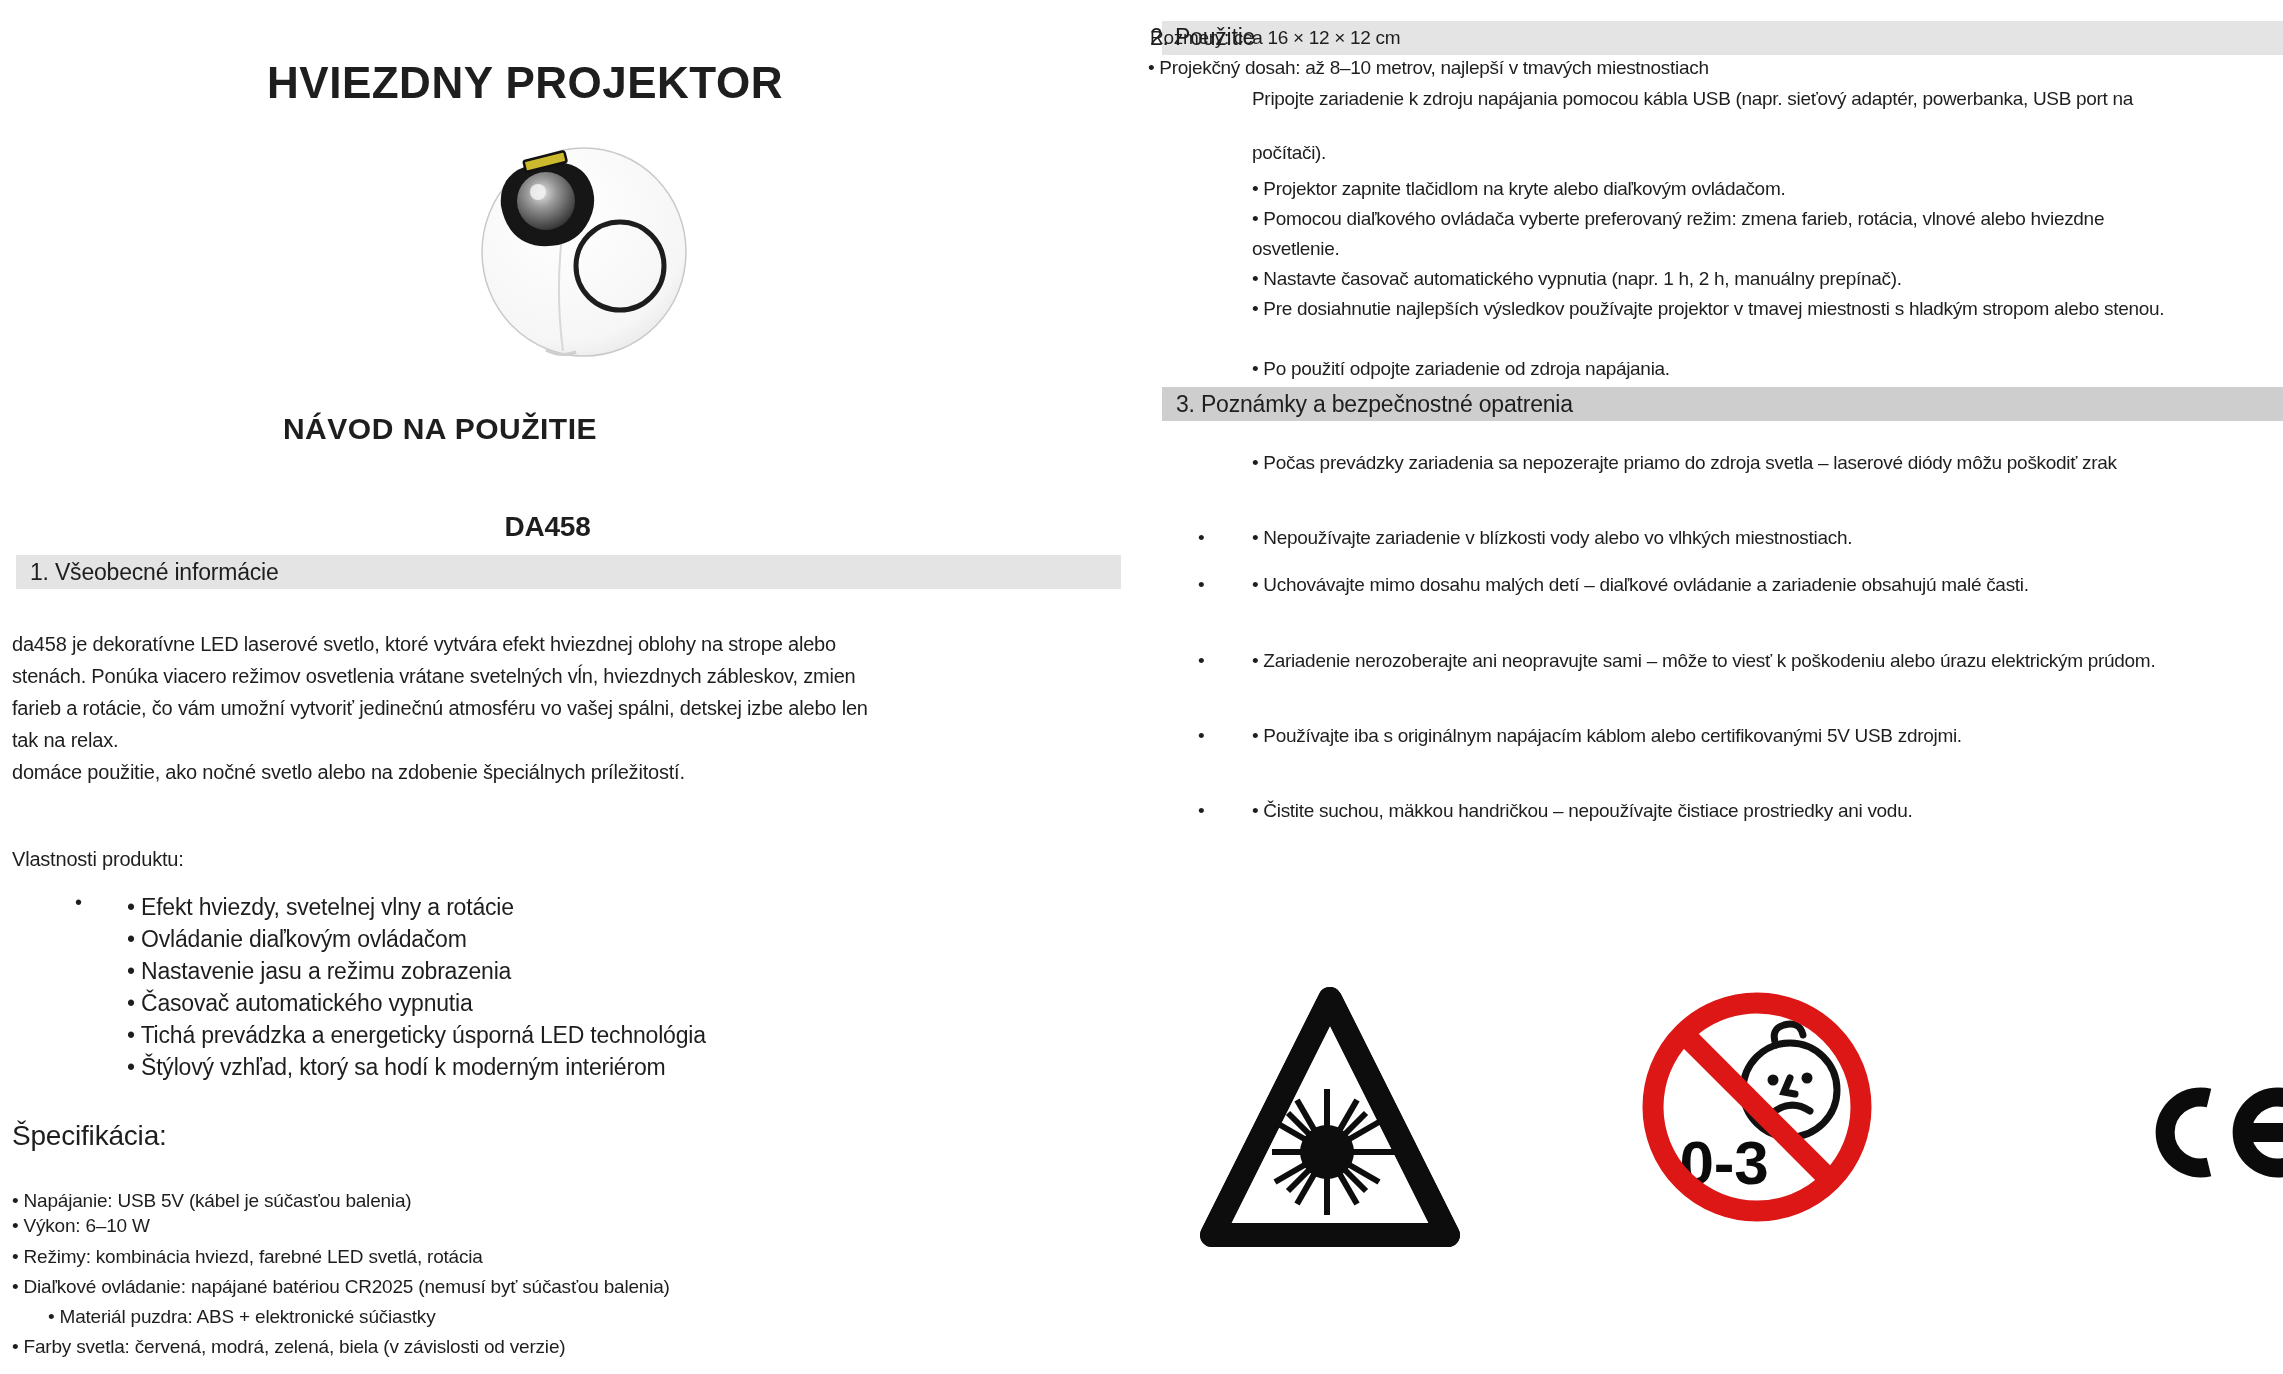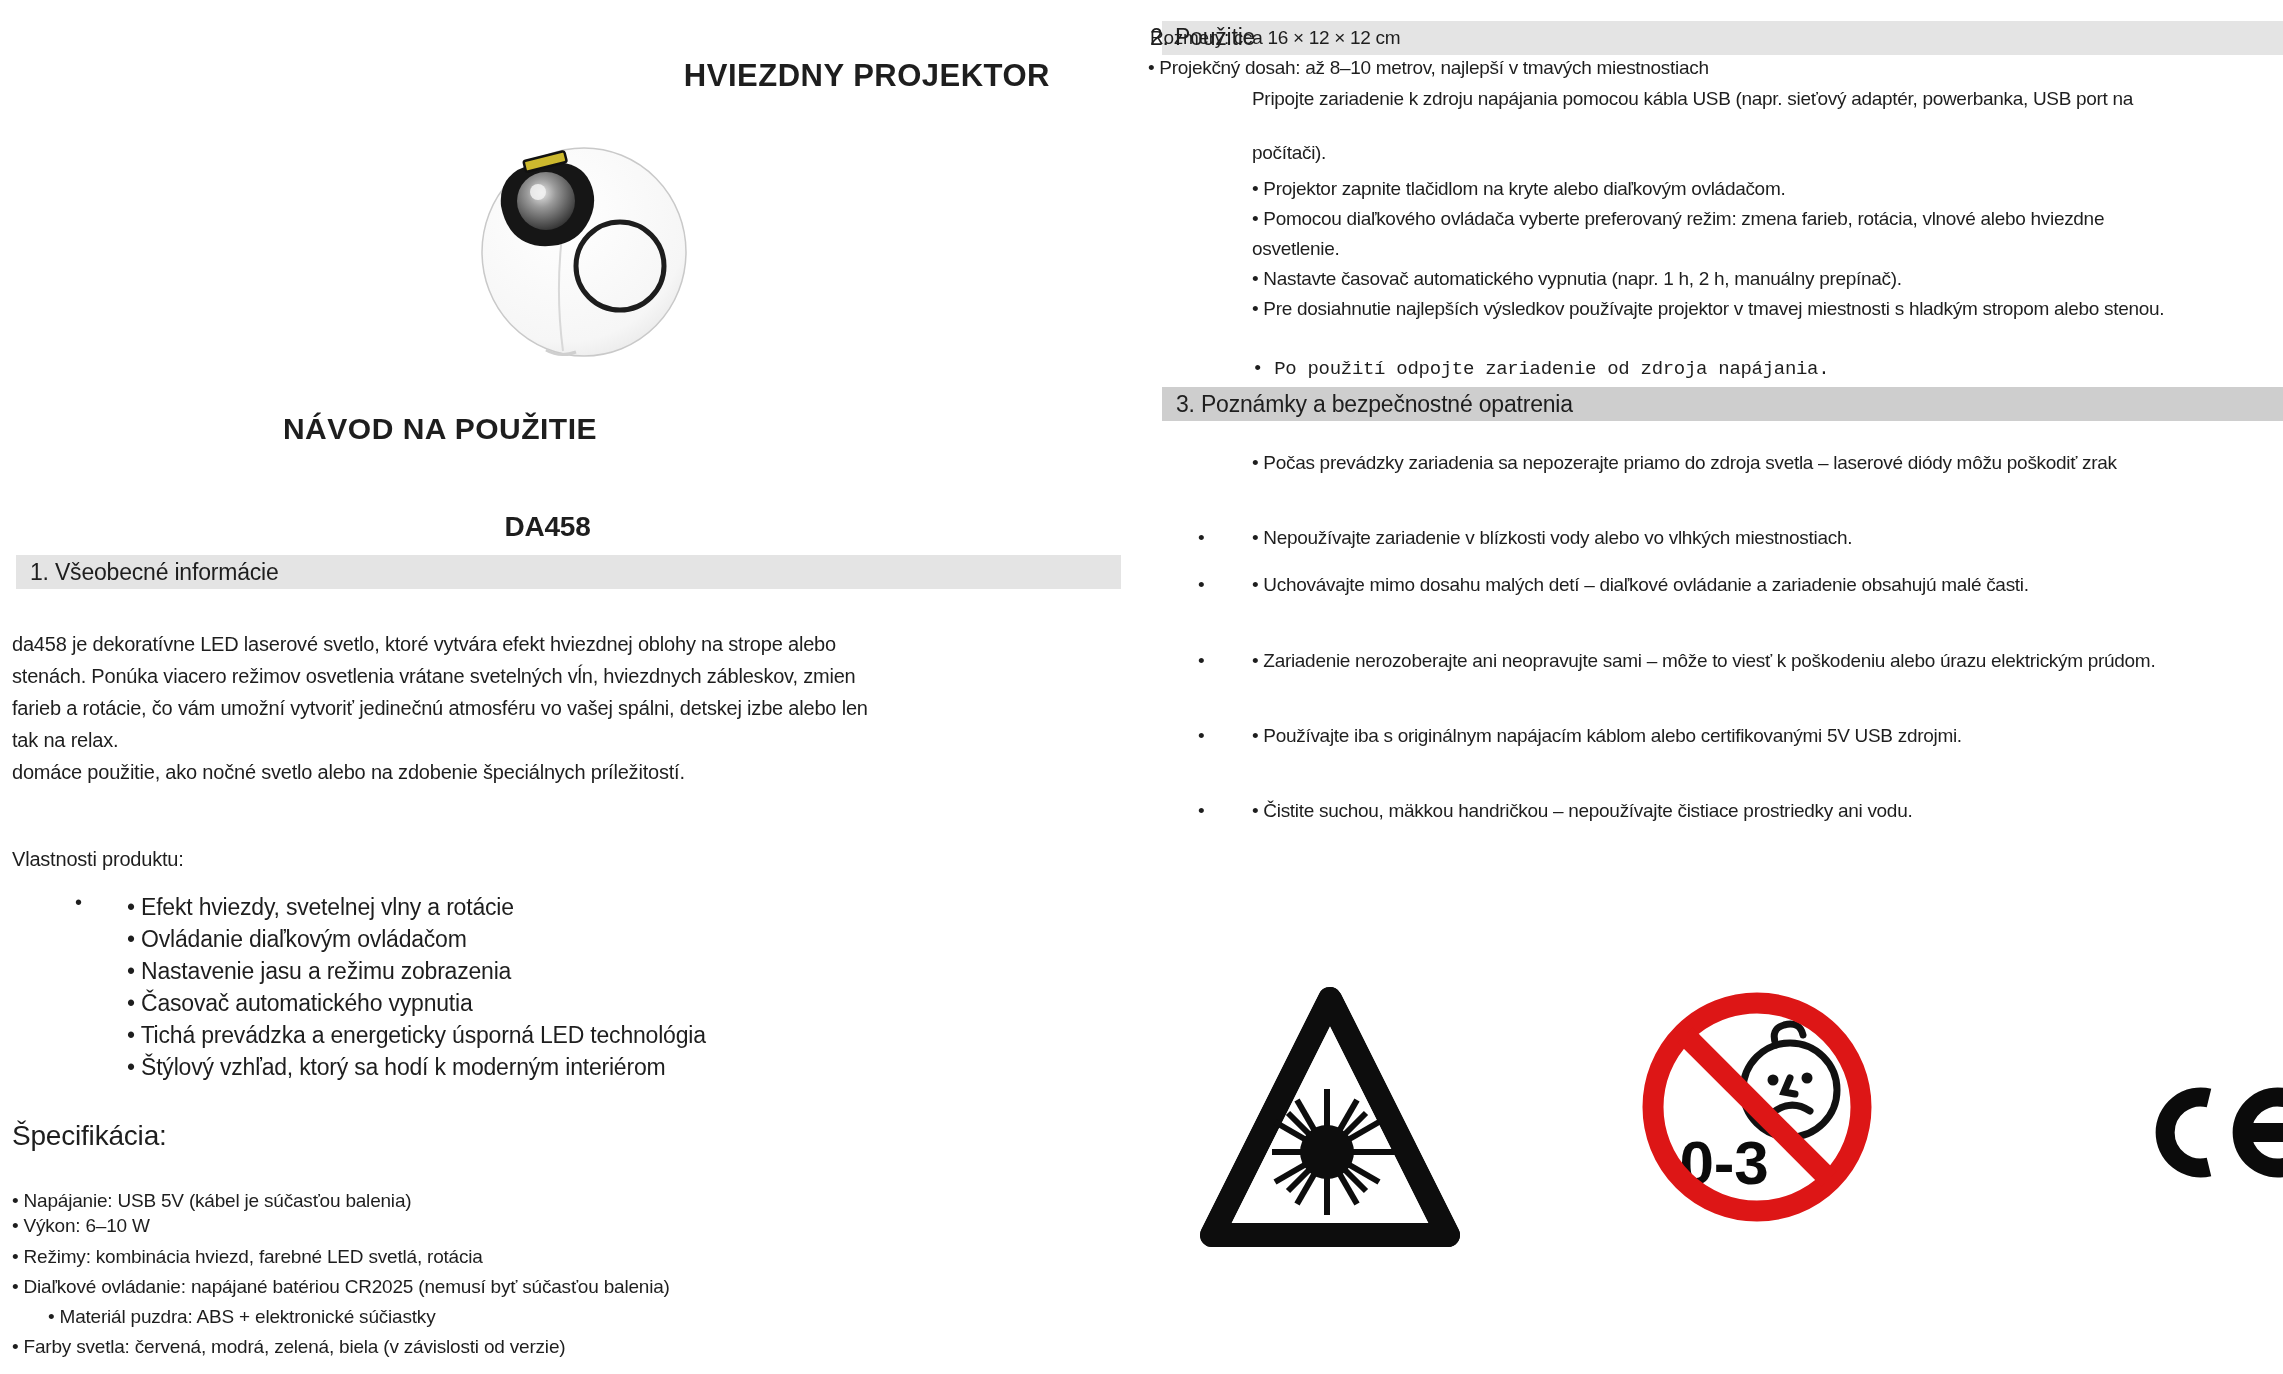--- a/index.html
+++ b/index.html
@@ -5,21 +5,21 @@
   html,body{margin:0;padding:0;background:#ffffff;}
   .page{
     position:relative;width:2283px;height:1374px;background:#fff;overflow:hidden;
     font-family:"Liberation Sans","DejaVu Sans",sans-serif;color:#1e1e1e;
     letter-spacing:-0.2px;
   }
   .abs{position:absolute;}
   .nowrap{white-space:nowrap;}
 
   
-  .doc-title{left:0;top:58px;width:1050px;text-align:right;font-size:31px;font-weight:600;letter-spacing:0.5px;}
+  .doc-title{left:0;top:58px;width:1050px;text-align:center;font-size:44px;font-weight:600;letter-spacing:0.5px;}
   .product-photo{left:468px;top:138px;width:226px;height:222px;}
   .manual-title{left:0;top:412px;width:880px;text-align:center;font-size:30px;font-weight:600;letter-spacing:0.5px;}
   .model-code{left:0;top:498px;width:1095px;text-align:center;font-size:28px;font-weight:600;margin-top:13px;}
   .hbar{height:34px;background:#e4e4e4;display:flex;align-items:center;padding-left:14px;box-sizing:border-box;font-size:23px;margin-left:16px;}
   .hbar1{left:0;top:555px;width:1105px;}
   .hbar2{left:1146px;top:21px;width:1137px;}
   .hbar3{left:1146px;top:387px;width:1137px;background:#cecece;}
   .intro{left:12px;top:628px;font-size:20px;line-height:32px;}
   .features-label{left:12px;top:848px;font-size:20px;}
   .outer-bullet{font-size:20px;color:#1e1e1e;}
@@ -30,21 +30,21 @@
   .sp{position:absolute;left:0;white-space:nowrap;}
   .sp0{top:0;}.sp1{top:25px;}.sp2{top:56px;}.sp3{top:86px;}.sp4{top:116px;margin-left:36px;}.sp5{top:146px;}
 
   
   .r-text{font-size:19px;letter-spacing:-0.3px;}
   .overlap-header{left:1150px;top:24px;font-size:23px;letter-spacing:-0.2px;}
   .overlap-line{left:1150px;top:27px;}
   .projection-line{left:1148px;top:57px;}
   .u{position:absolute;left:1252px;}
   .u0{top:88px;}.u1{top:142px;}.u2{top:178px;}.u3{top:208px;}
-  .u4{top:238px;}.u5{top:268px;}.u6{top:298px;}.u7{top:358px;font-family:Liberation Mono, monospace;}
+  .u4{top:238px;}.u5{top:268px;}.u6{top:298px;}.u7{top:358px;}
   .safety-intro{left:1252px;top:452px;}
   .s{position:absolute;left:1252px;text-align:center;}
   .sb{position:absolute;left:1198px;font-size:19px;}
   .s0{top:527px;}.s1{top:574px;}.s2{top:650px;}.s3{top:725px;}.s4{top:800px;}
   .laser-icon{left:1200px;top:985px;width:260px;height:268px;}
   .age-icon{left:1638px;top:988px;width:238px;height:238px;}
   .ce-icon{left:2145px;top:1085px;width:145px;height:95px;}
 </style>
 </head>
 <body>

